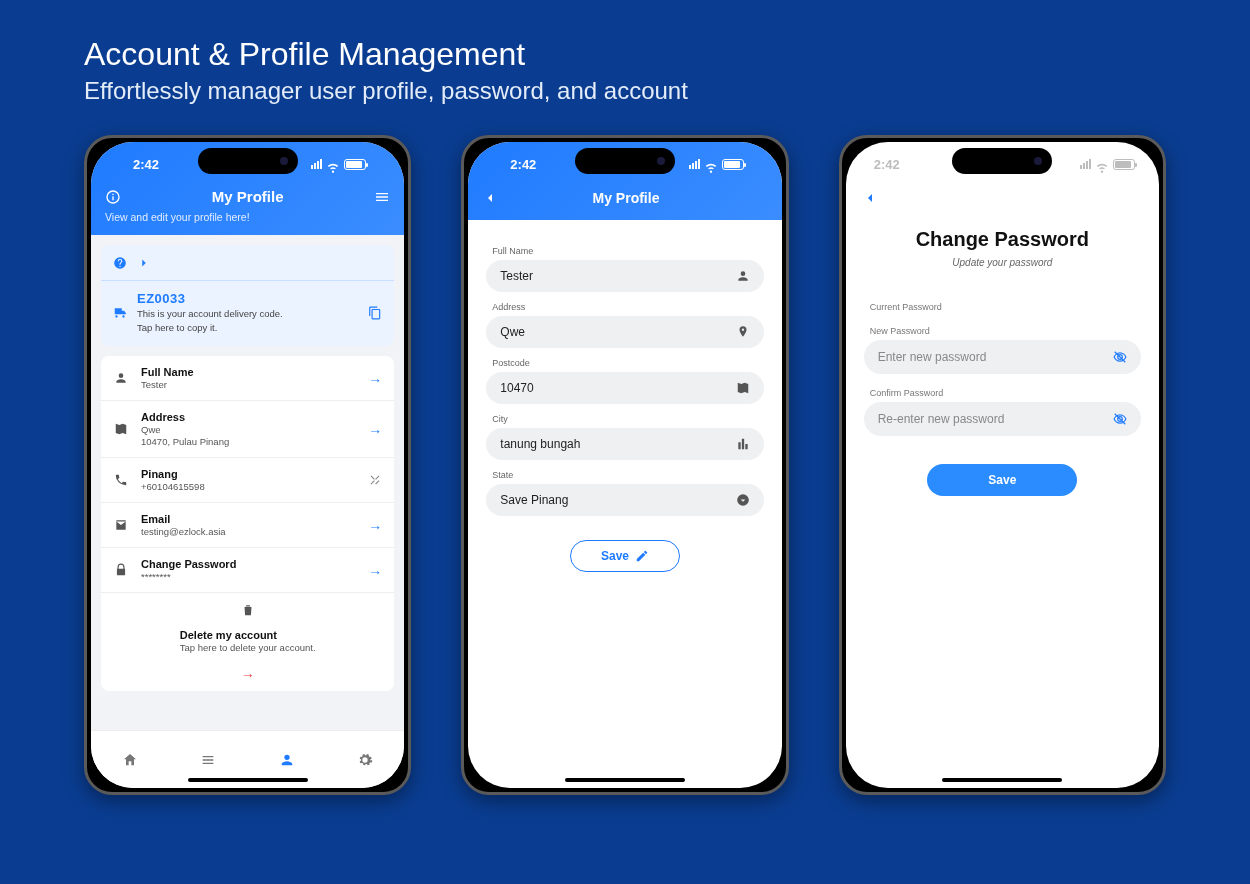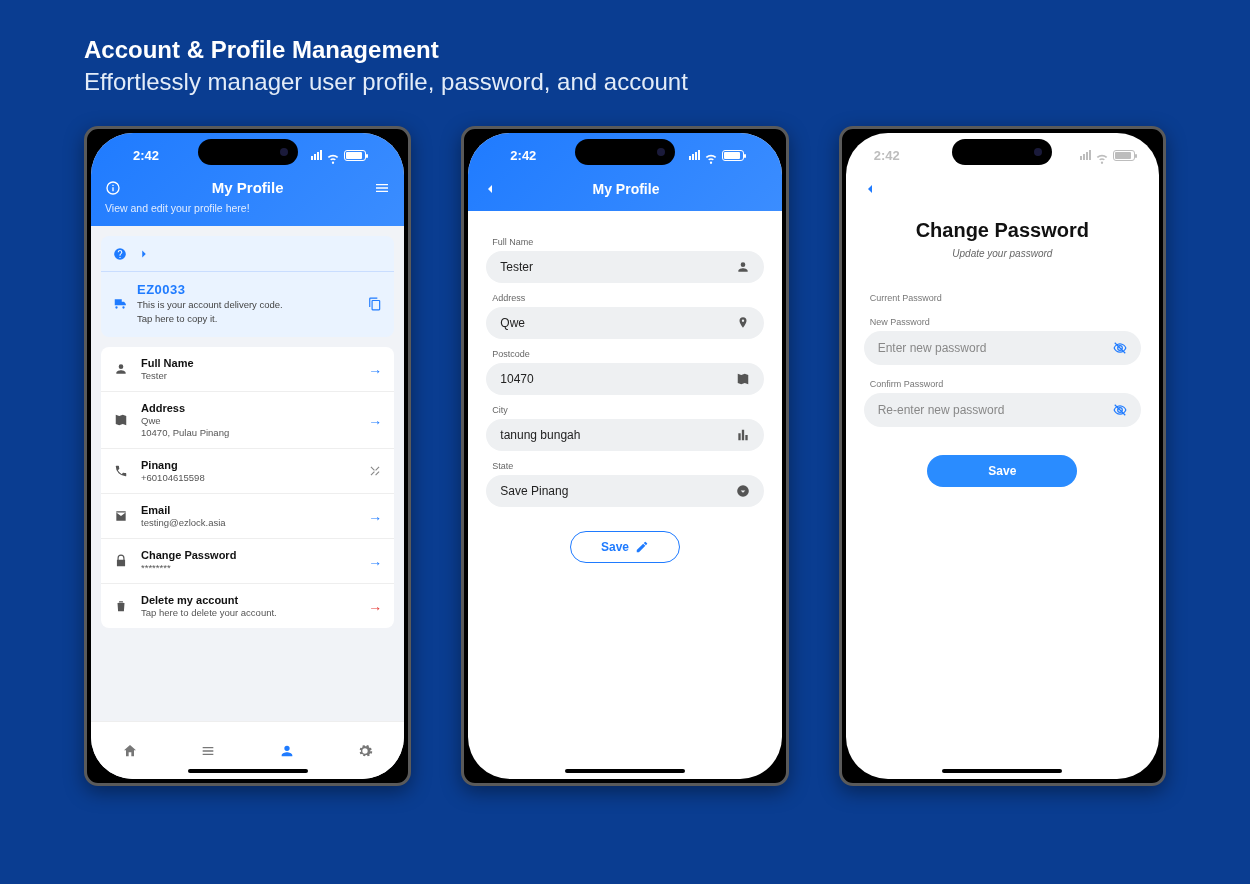--- a/index.html
+++ b/index.html
@@ -5,42 +5,42 @@
   * { box-sizing: border-box; margin: 0; padding: 0; }
   body {
     background: #0a3d91;
     width: 1250px;
     height: 884px;
     font-family: -apple-system, BlinkMacSystemFont, "Segoe UI", Arial, sans-serif;
     color: #fff;
     overflow: hidden;
   }
   .page-title {
-    font-size: 24px;
-    font-weight: 700;
+    font-size: 32px;
+    font-weight: 400;
     padding: 36px 0 0 84px;
   }
   .page-subtitle {
     font-size: 24px;
     font-weight: 400;
     padding: 4px 0 0 84px;
     color: #e3ecf8;
   }
   .phones-row {
     display: flex;
     gap: 50px;
     padding: 30px 84px 0 84px;
   }
   
   .phone {
     width: 388px;
     height: 660px;
     background: #000;
     border: 3px solid #5a5a5a;
-    border-radius: 14px;
+    border-radius: 28px;
     position: relative;
     overflow: hidden;
     box-shadow: 0 6px 20px rgba(0,0,0,.4);
   }
   .notch {
     position: absolute;
     top: 10px;
     left: 50%;
     transform: translateX(-50%);
     width: 100px;
@@ -124,21 +124,21 @@
     margin:10px;
     background:#fff;
     border-radius:8px;
     overflow:hidden;
   }
   .s1 .li{
     display:flex;align-items:center;gap:12px;
     padding:10px 12px;
     border-bottom:1px solid #eee;
   }
-  .s1 .li:last-child{ border-bottom:none; }
+  .s1 .li:last-child{ border-bottom:none;flex-direction:column; }
   .s1 .li-left{ color:#555;width:16px;display:flex;justify-content:center; }
   .s1 .li-body{ flex:1; }
   .s1 .li-label{ font-size:11px;font-weight:700;color:#111;}
   .s1 .li-val{ font-size:9.5px;color:#555;margin-top:1px; }
   .s1 .li-right{ color:#1f7bff;font-size:14px; }
   .s1 .li.danger .li-right{ color:#e53935; }
 
   .s1 .tabbar{
     position:absolute;left:0;right:0;bottom:0;height:58px;
     background:#fff;

